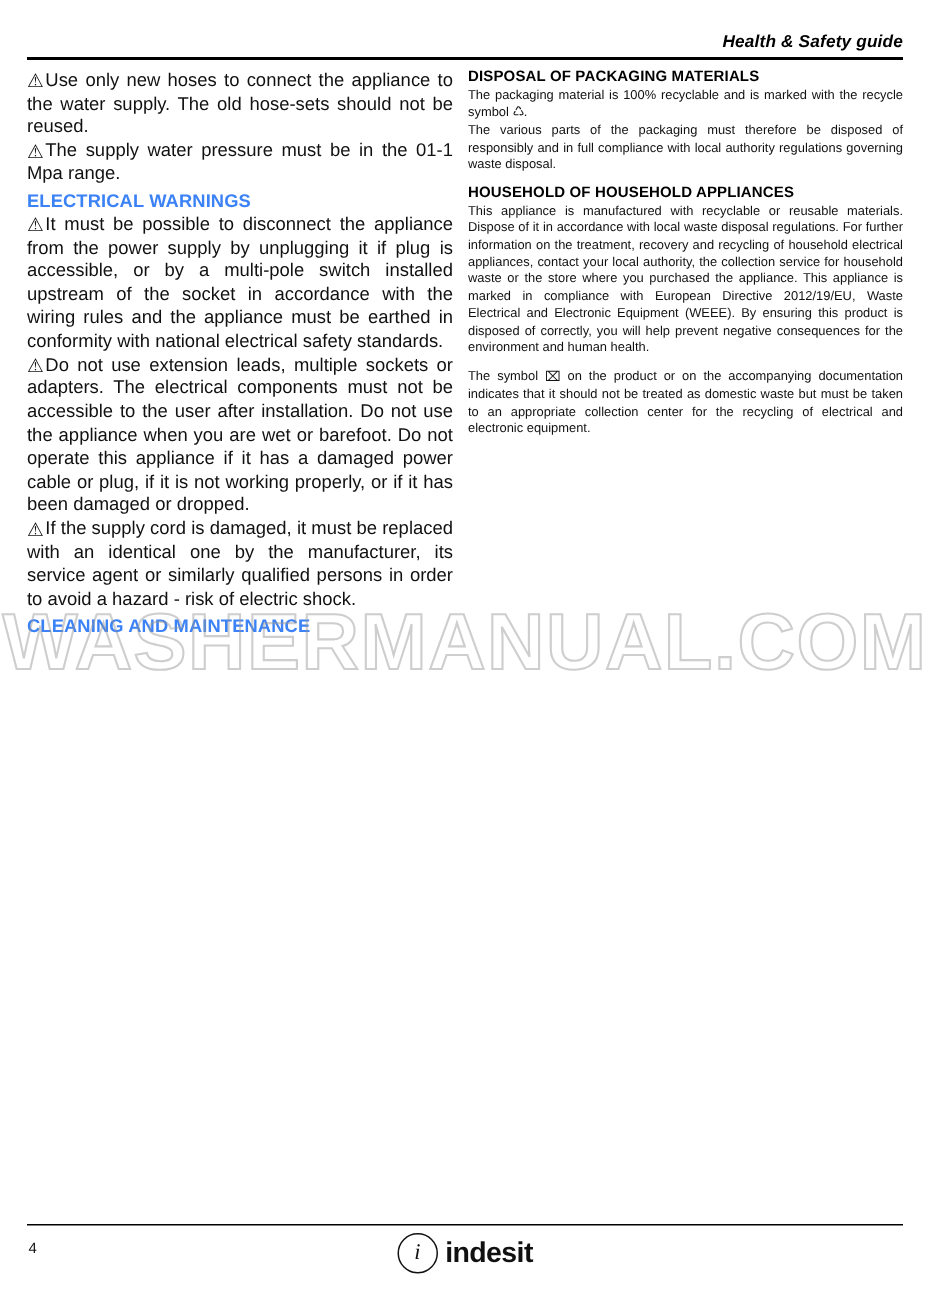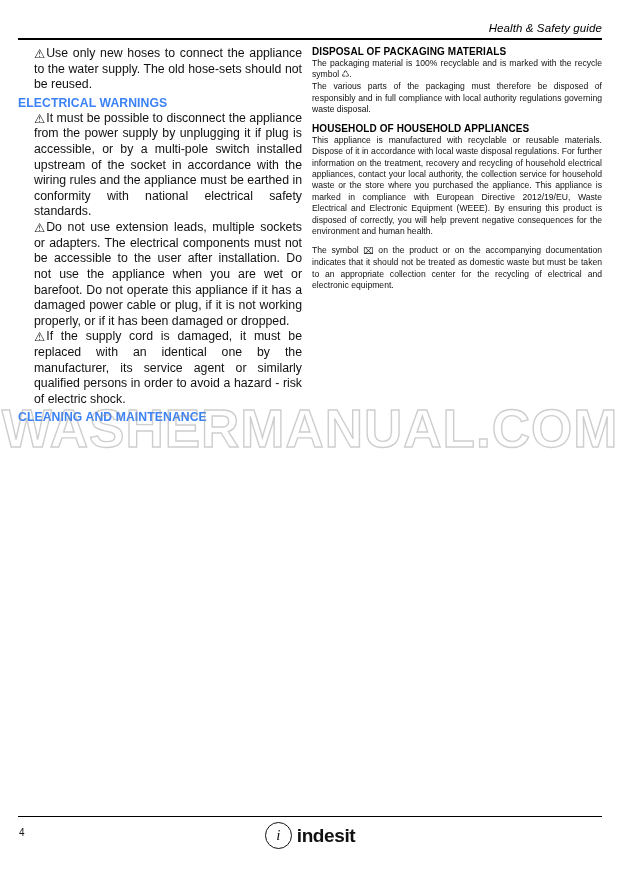--- a/index.html
+++ b/index.html
@@ -25,21 +25,21 @@
   
   .header {
     position: absolute;
     left: 18px;
     top: 18px;
     width: 584px;
     text-align: right;
   }
   .header-title {
     font-style: italic;
-    font-weight: normal;
+    font-weight: bold;
     font-size: 11.5px;
     color: #000;
     letter-spacing: 0.1px;
   }
   .header-rule {
     position: absolute;
     left: 18px;
     top: 38px;
     width: 584px;
     height: 1.6px;
@@ -55,21 +55,21 @@
     left: 18px;
     width: 284px;
   }
   .col-right {
     left: 312px;
     width: 290px;
   }
 
   
   .col-left p {
-    margin: 0 0 0 16px;
+    margin: 0 0 0 0;
     font-size: 12.3px;
     line-height: 1.27;
     text-align: justify;
     text-justify: inter-word;
     color: #111;
   }
   .col-left h2 {
     margin: 3px 0 1px 0;
     font-size: 12.2px;
     font-weight: bold;
@@ -195,20 +195,21 @@
 
   <div class="header">
     <span class="header-title">Health &amp; Safety guide</span>
   </div>
   <div class="header-rule"></div>
 
   <div class="col col-left">
 
     <p><span class="warn">⚠</span><span>Use only new hoses to connect the appliance to the water supply. The old hose-sets should not be reused.</span></p>
 
+    <p><span class="warn">⚠</span><span>The supply water pressure must be in the 01-1 Mpa range.</span></p>
 
     <h2>ELECTRICAL WARNINGS</h2>
 
     <p><span class="warn">⚠</span><span>It must be possible to disconnect the appliance from the power supply by unplugging it if plug is accessible, or by a multi-pole switch installed upstream of the socket in accordance with the wiring rules and the appliance must be earthed in conformity with national electrical safety standards.</span></p>
 
     <p><span class="warn">⚠</span><span>Do not use extension leads, multiple sockets or adapters. The electrical components must not be accessible to the user after installation. Do not use the appliance when you are wet or barefoot. Do not operate this appliance if it has a damaged power cable or plug, if it is not working properly, or if it has been damaged or dropped.</span></p>
 
     <p><span class="warn">⚠</span><span>If the supply cord is damaged, it must be replaced with an identical one by the manufacturer, its service agent or similarly qualified persons in order to avoid a hazard - risk of electric shock.</span></p>
 
     <h2>CLEANING AND MAINTENANCE</h2>

